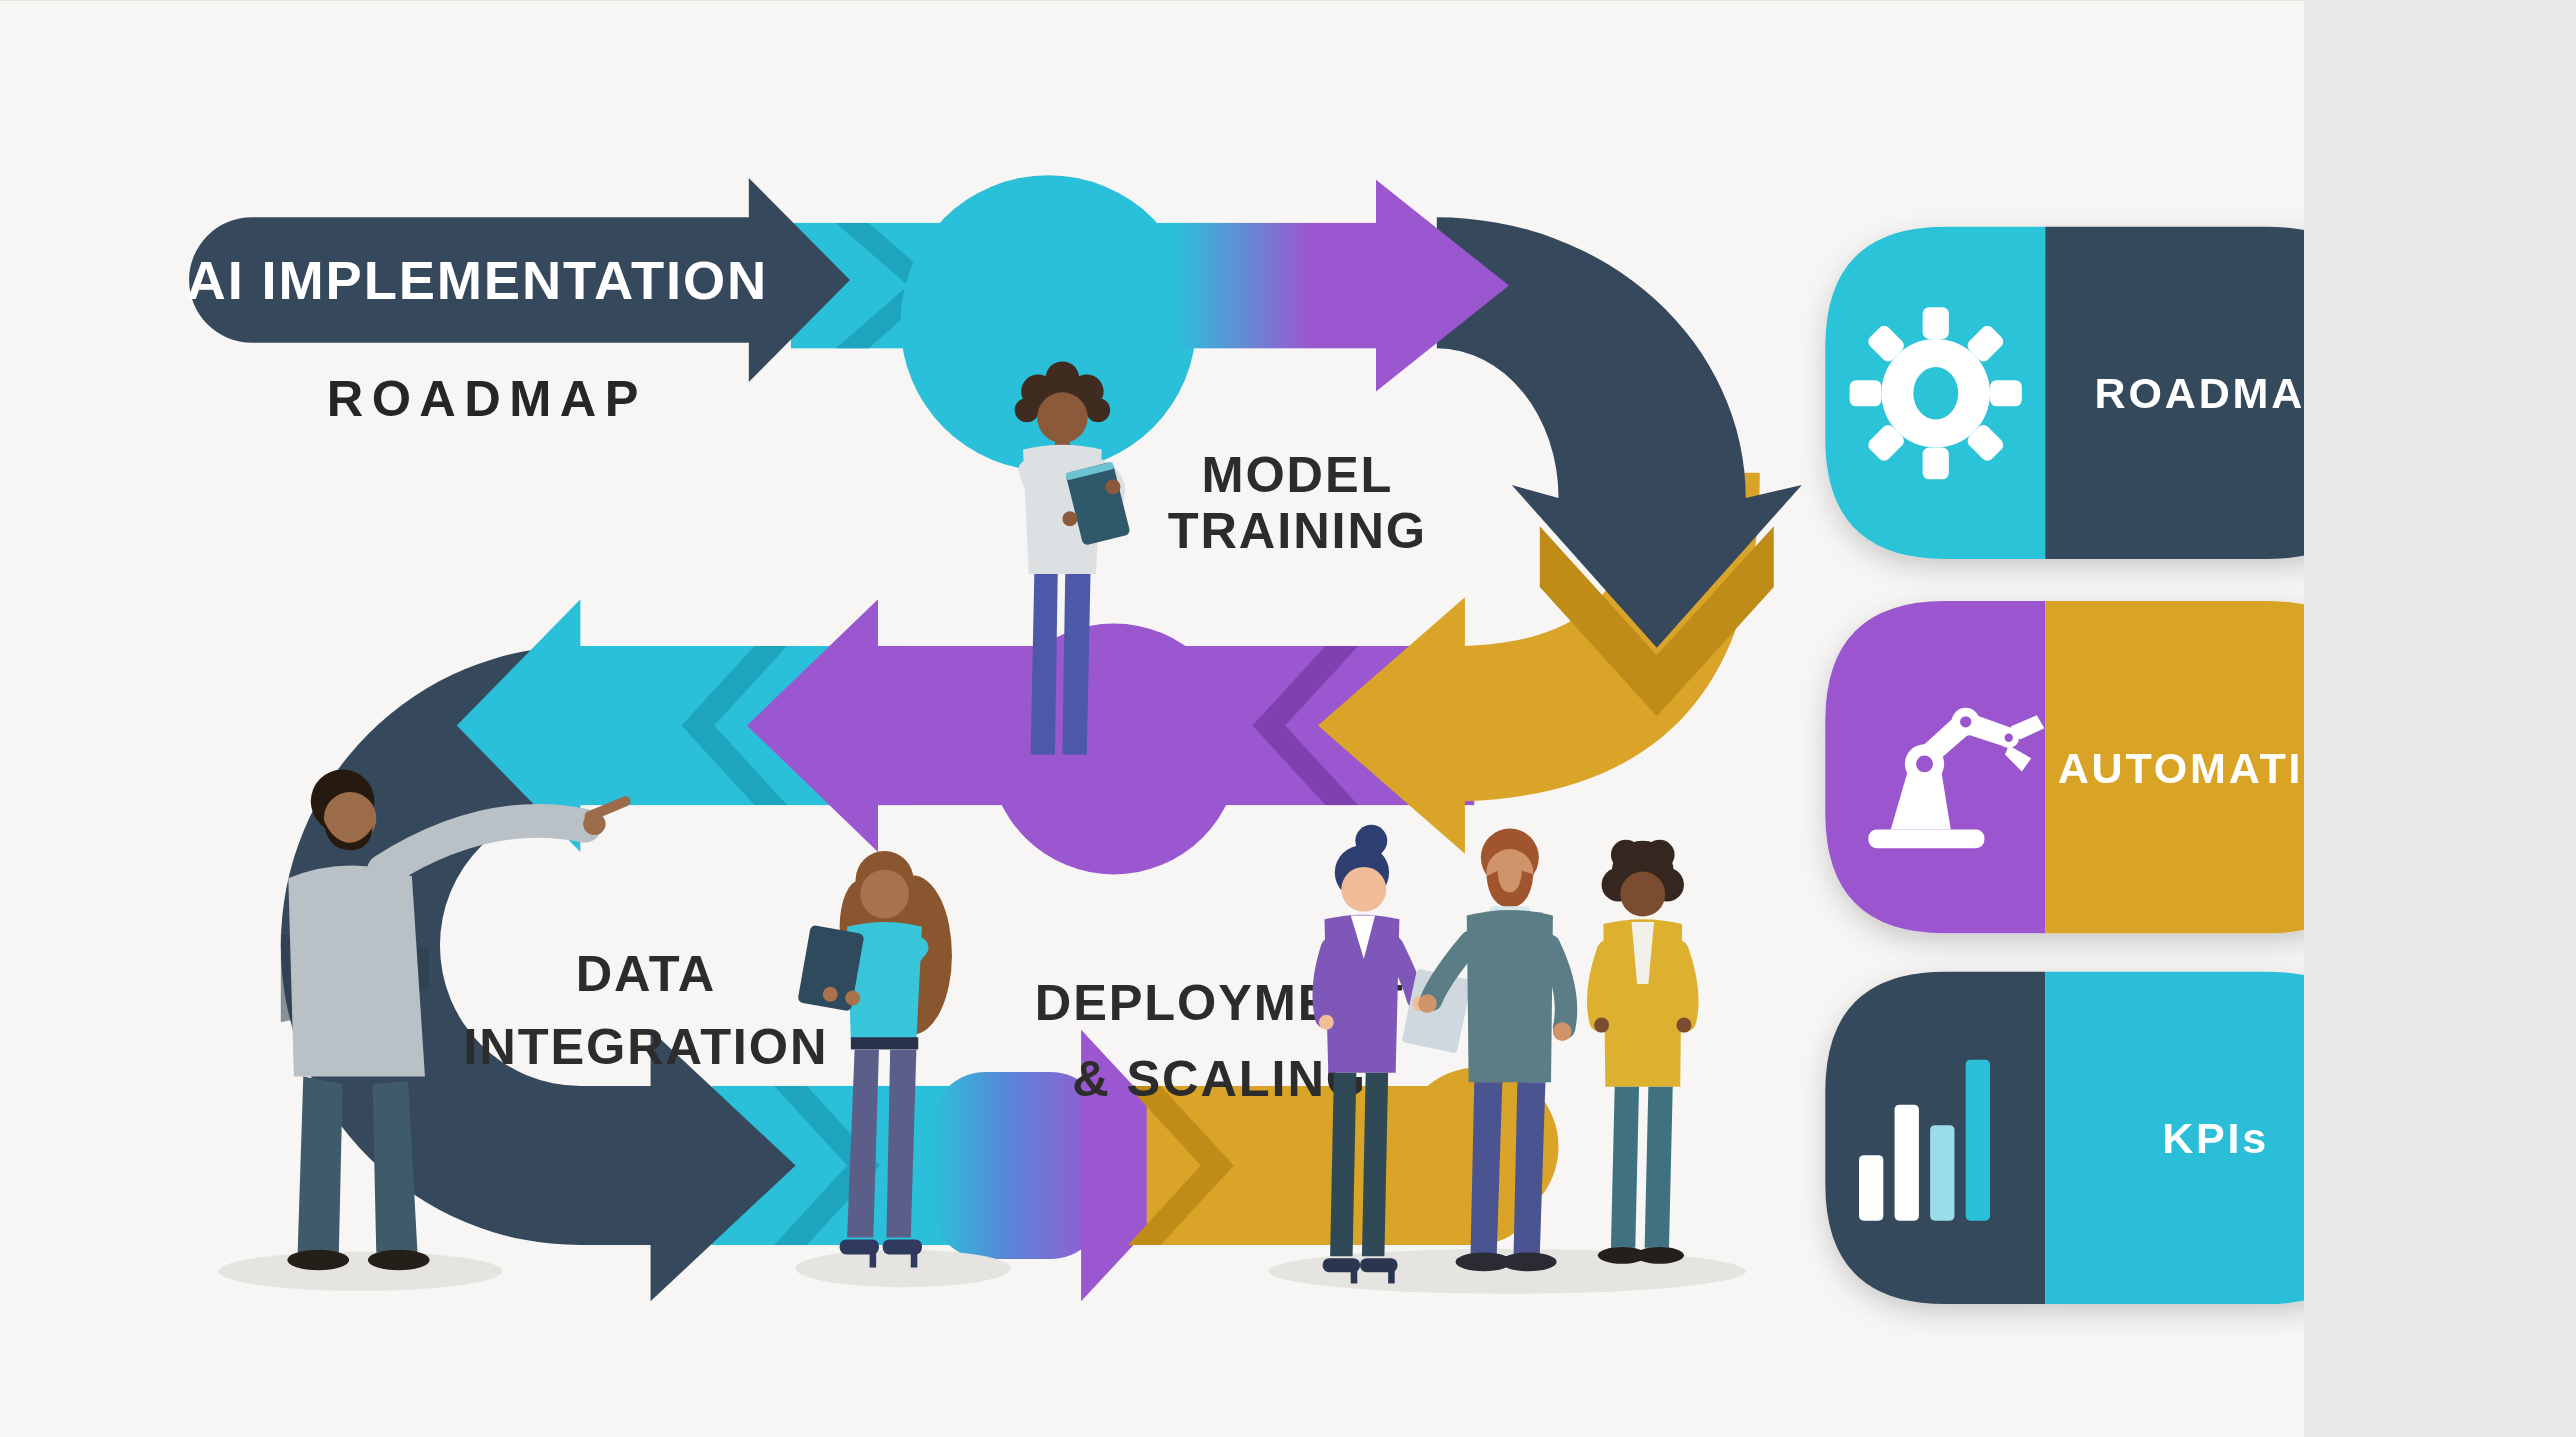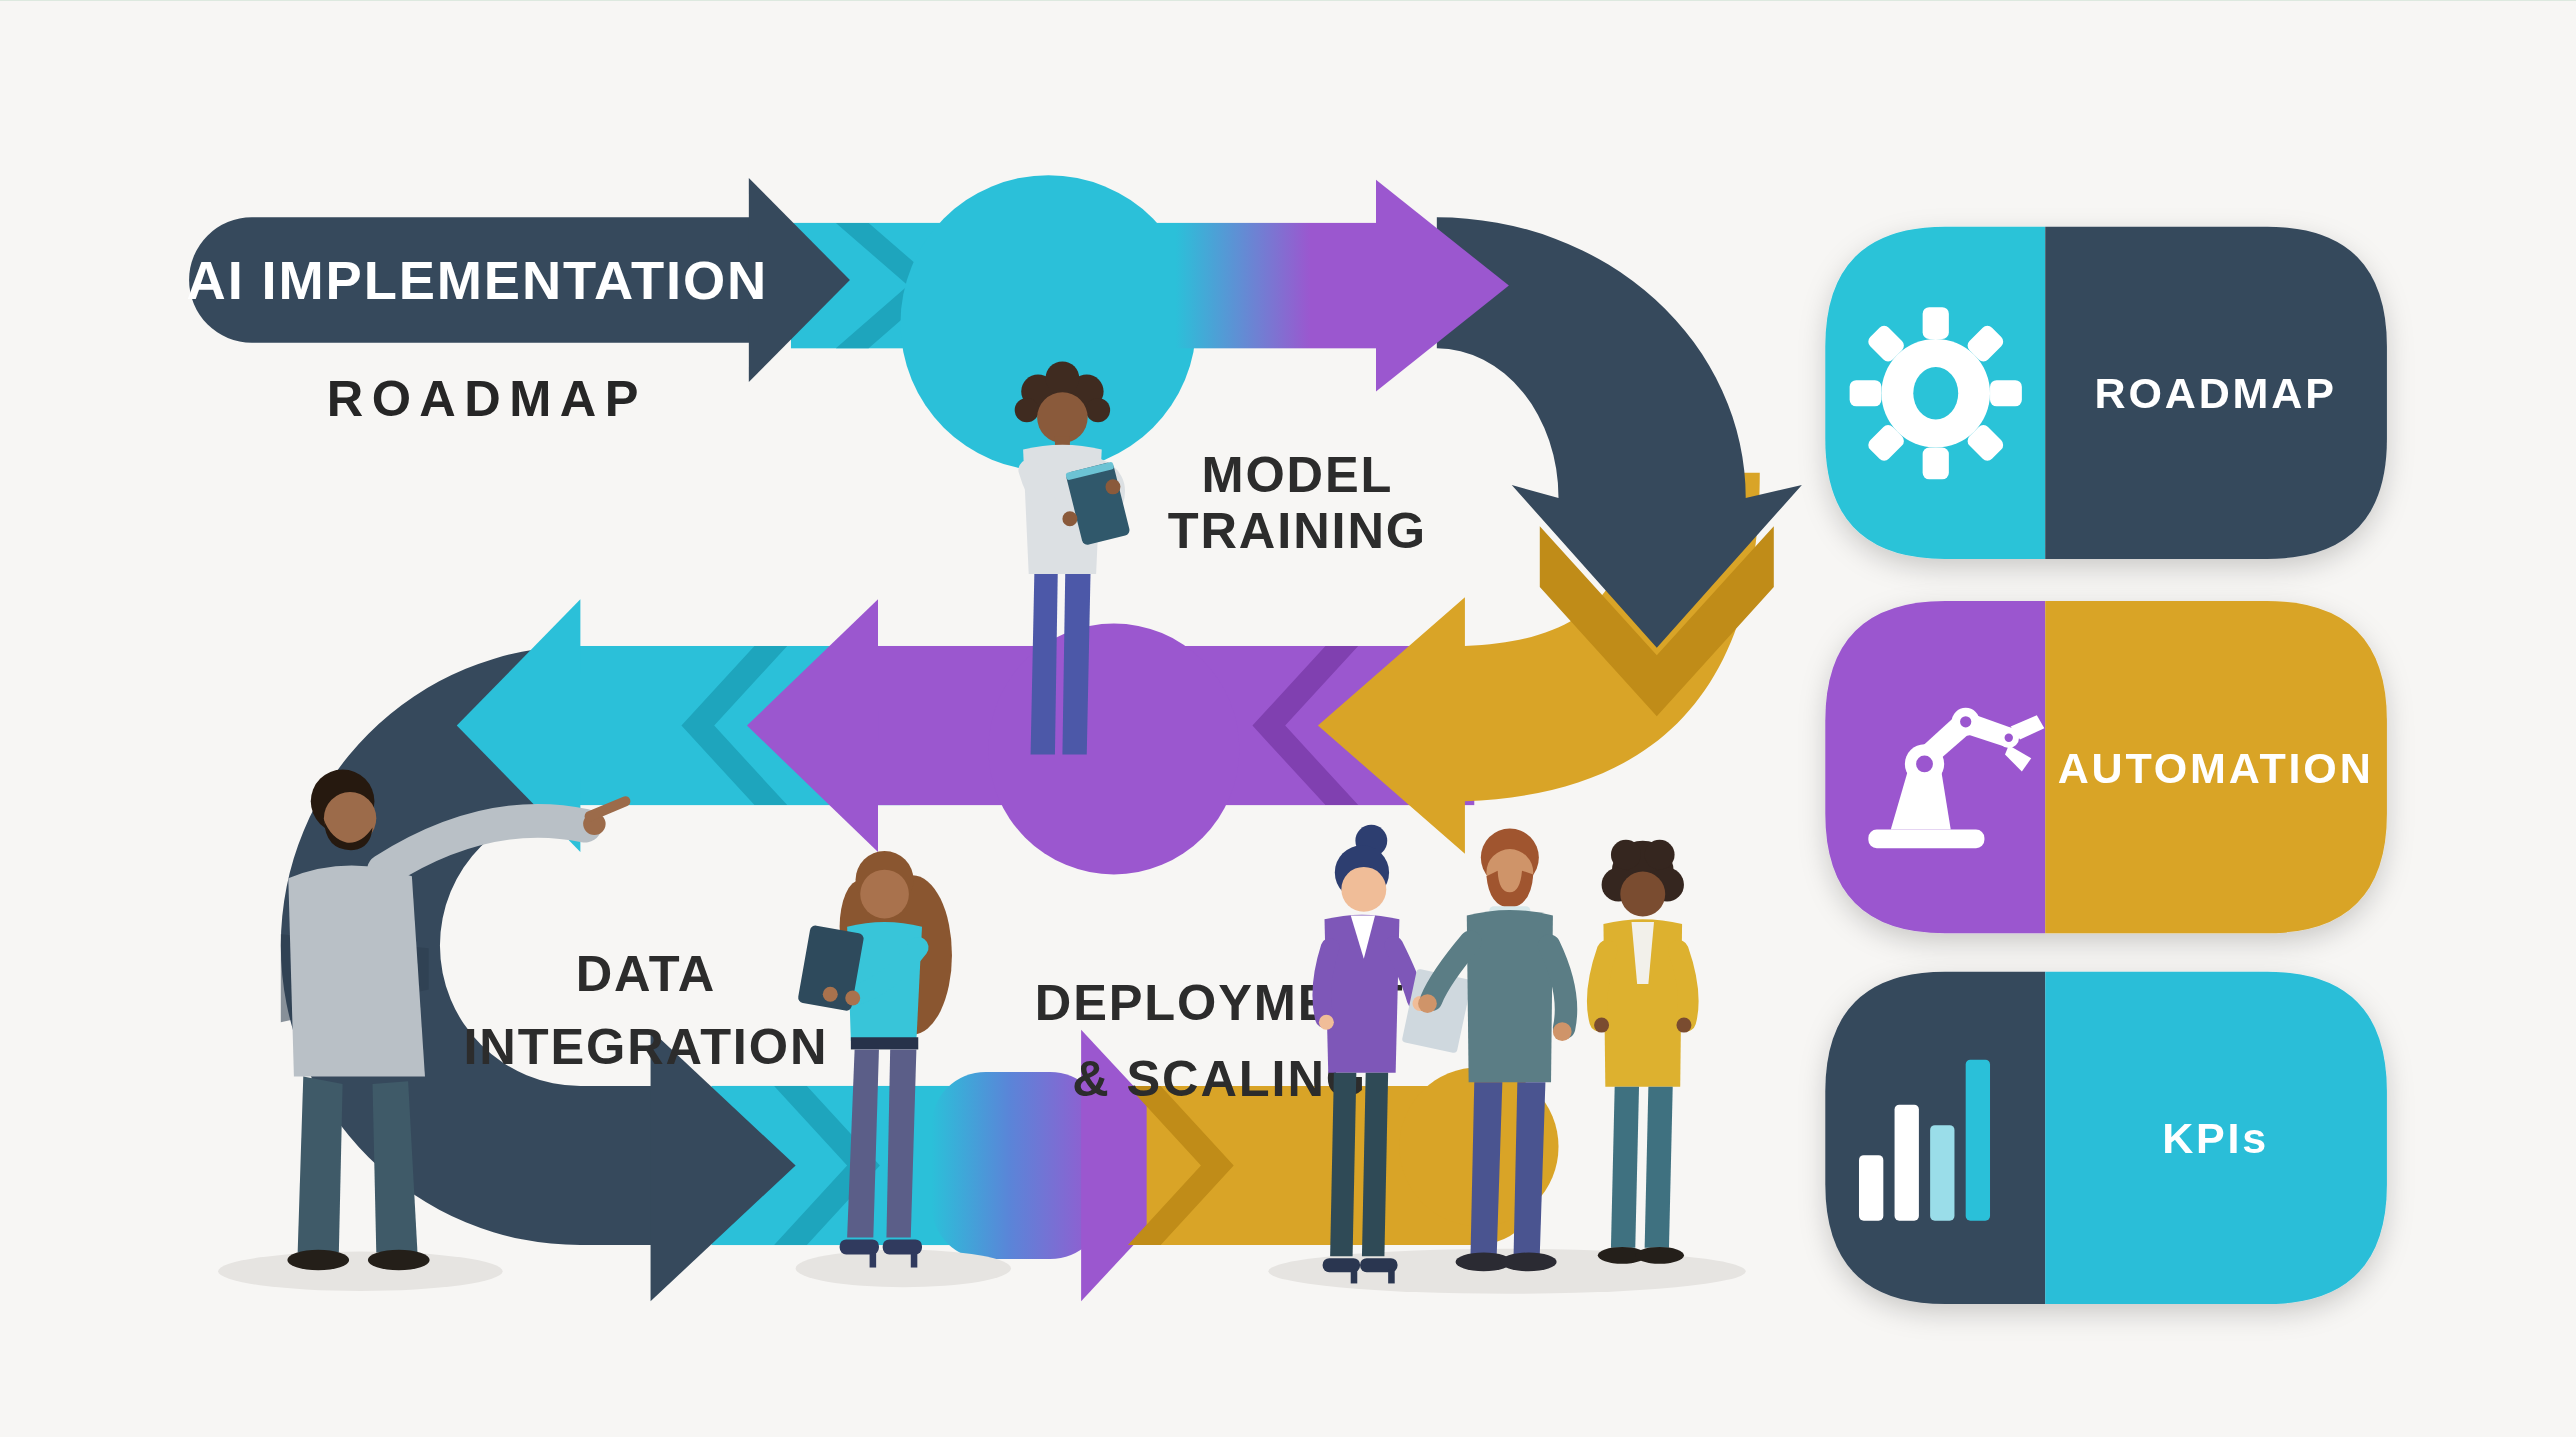--- a/index.html
+++ b/index.html
@@ -1,16 +1,16 @@
 <!DOCTYPE html>
 <html style="font-size:15px"><head>
 <meta charset="utf-8">
 <style>
   html,body{margin:0;padding:0;background:#e9e8e6;}
-  .canvas{position:relative;width:2576px;height:1438px;background:#15803d;overflow:hidden;
+  .canvas{position:relative;width:2304px;height:1438px;background:#15803d;overflow:hidden;
           font-family:"Liberation Sans","DejaVu Sans",sans-serif;}
   svg{display:block}
   text{font-family:"Liberation Sans","DejaVu Sans",sans-serif;}
   .title-main{font-size:58px;font-weight:bold;fill:#ffffff;letter-spacing:2px;}
   .title-sub{font-size:54px;font-weight:bold;fill:#262626;letter-spacing:9px;}
   .step-label{font-size:54px;font-weight:bold;fill:#2c2c2c;letter-spacing:2px;}
   .badge-label{font-size:46px;font-weight:bold;fill:#ffffff;letter-spacing:3px;}
 </style>
 </head>
 <body>

